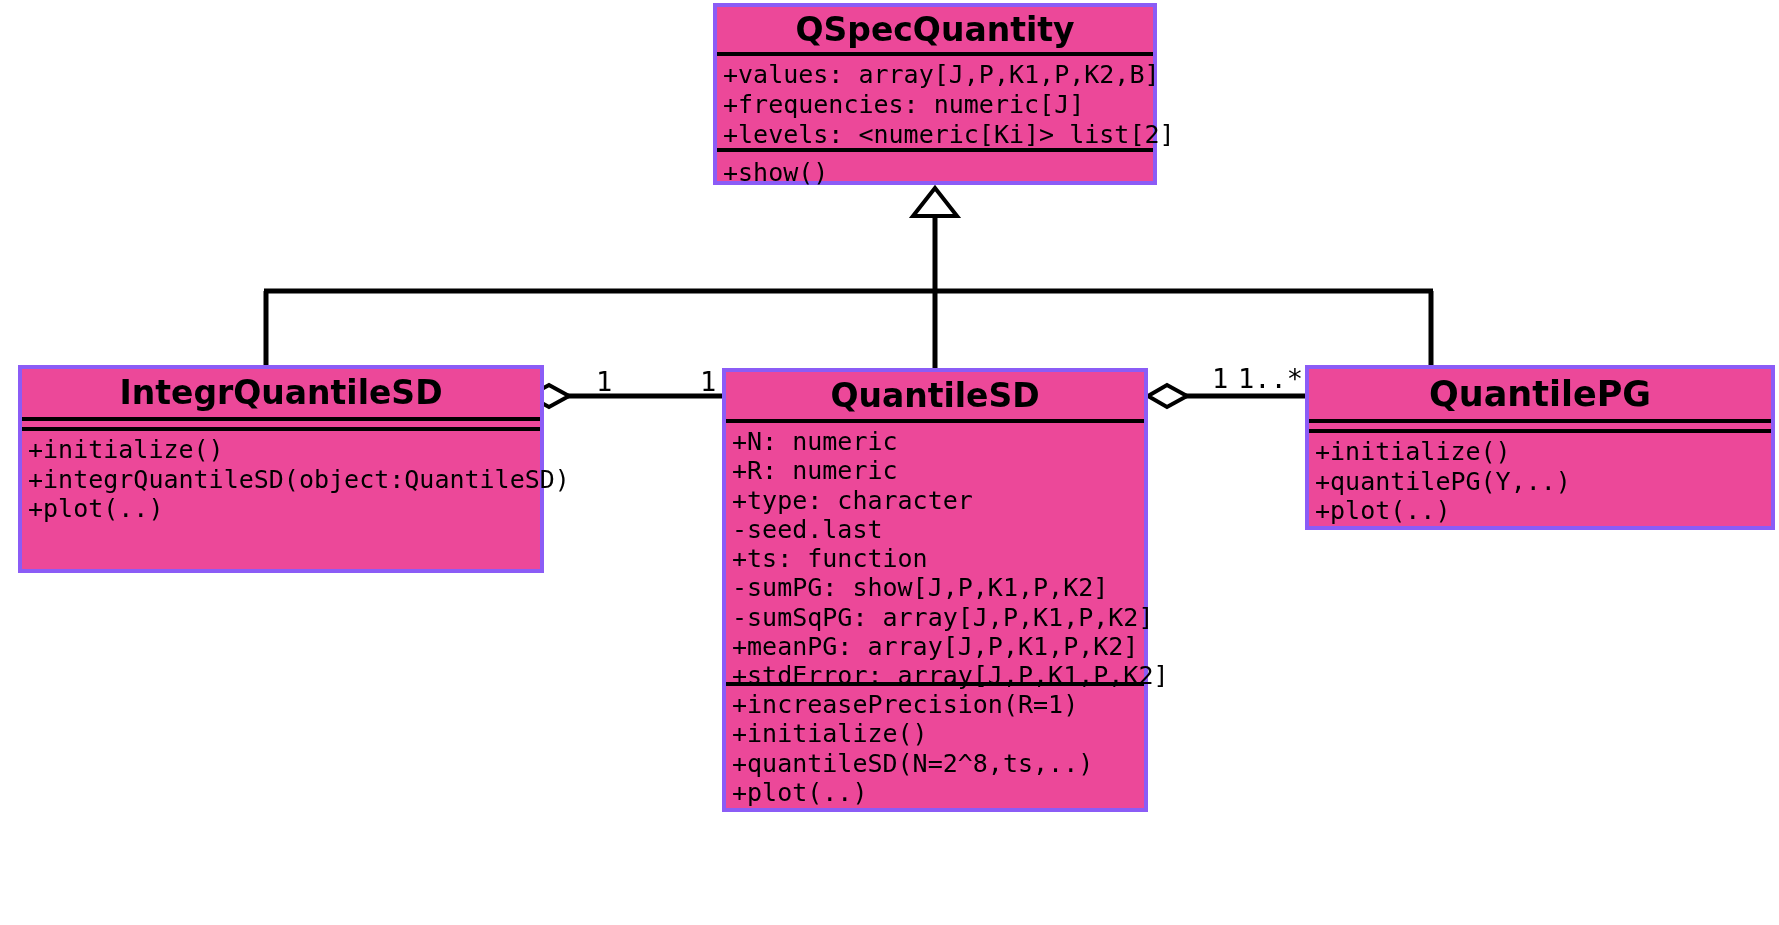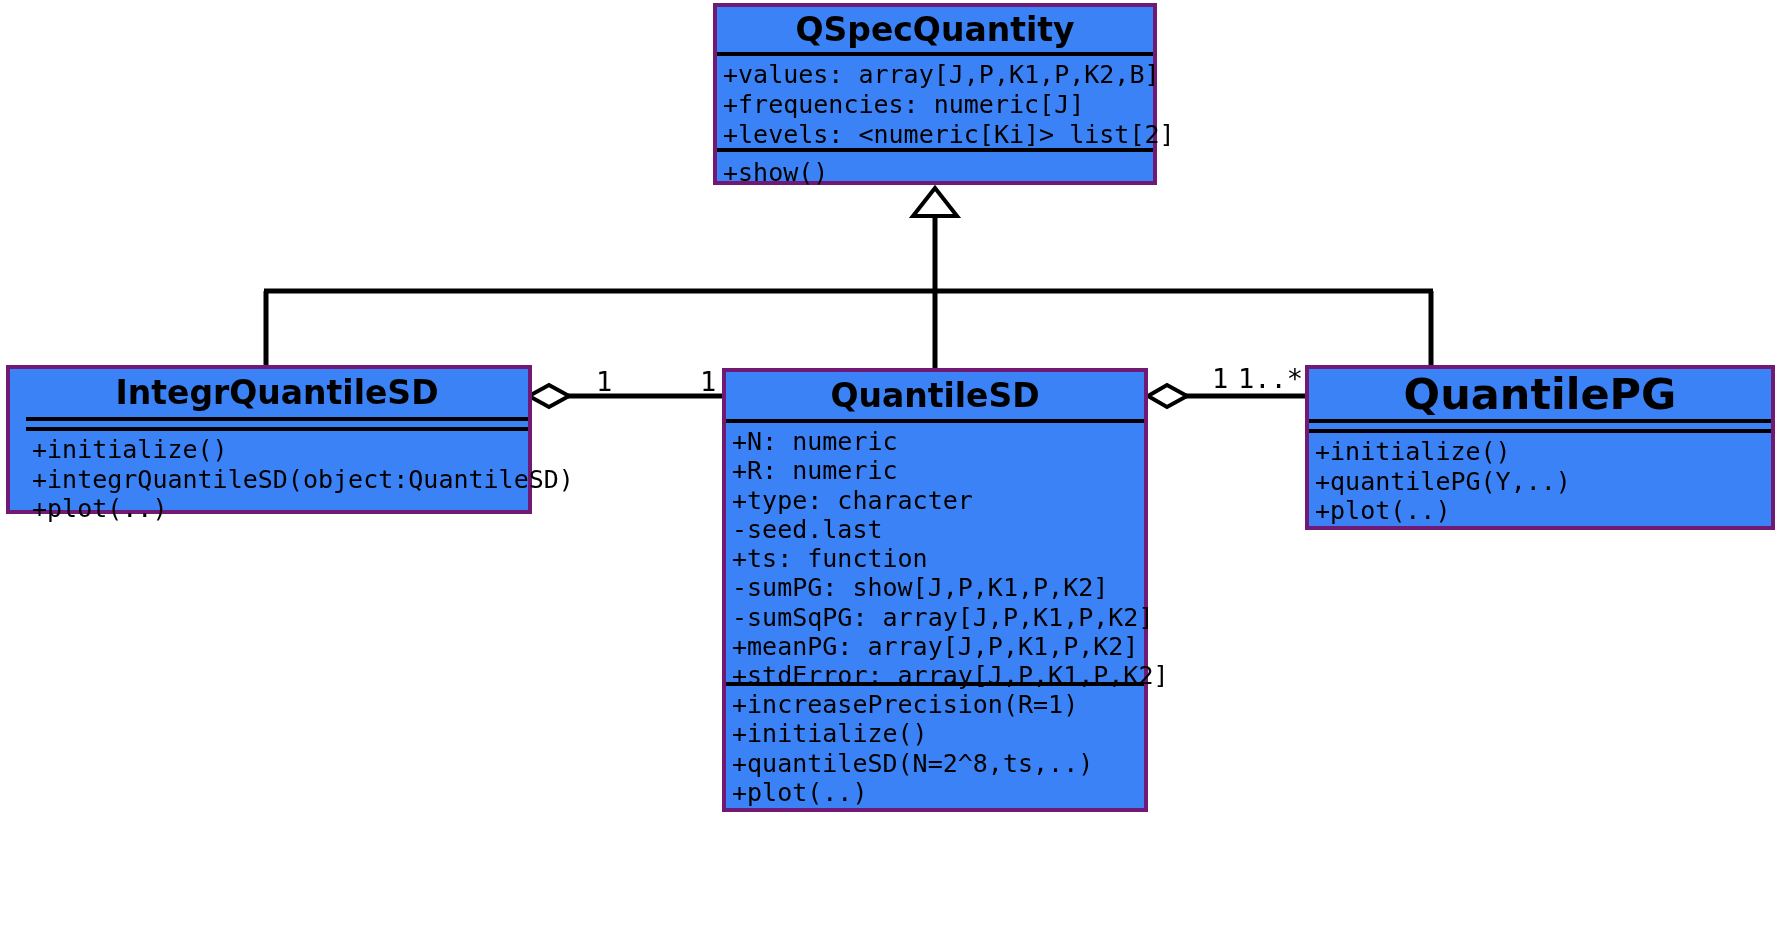--- a/index.html
+++ b/index.html
@@ -1,56 +1,56 @@
 <!DOCTYPE html>
 <html><head>
 <meta charset="utf-8">
 <style>
   html,body{margin:0;padding:0;background:#ffffff;}
   body{width:1779px;height:925px;position:relative;overflow:hidden;
        font-family:"DejaVu Sans Mono","Liberation Mono",monospace;}
   #canvas{position:absolute;left:0;top:0;width:1779px;height:925px;}
-  .uml-box{position:absolute;border:4px solid #701a75;background:#3b82f6;box-sizing:border-box;}
+  .uml-box{position:absolute;border:4px solid #8b5cf6;background:#ec4899;box-sizing:border-box;}
   .uml-title{font-family:"DejaVu Sans","Liberation Sans",sans-serif;
              font-weight:bold;text-align:center;color:#000;
              box-sizing:border-box;white-space:nowrap;overflow:hidden;}
   .compartment{box-sizing:border-box;border-top:4px solid #000;padding:0;}
   .compartment.empty{height:10px;}
   .member{font-family:"DejaVu Sans Mono","Liberation Mono",monospace;
           color:#000;white-space:pre;line-height:1.0;}
   svg.links{position:absolute;left:0;top:0;width:1779px;height:925px;pointer-events:none;}
   .mult{position:absolute;font-family:"DejaVu Sans Mono","Liberation Mono",monospace;
         color:#000;white-space:pre;}
 
   
   #box-qspecquantity{left:713px;top:3px;width:444px;height:182px;}
   #box-qspecquantity .uml-title{height:45px;line-height:45px;font-size:33px;}
   #box-qspecquantity .c-attrs{height:96px;padding:4px 0 0 6px;}
   #box-qspecquantity .c-attrs .member{font-size:25px;line-height:30px;}
   #box-qspecquantity .c-ops{height:37px;padding:6px 0 0 6px;}
   #box-qspecquantity .c-ops .member{font-size:25px;line-height:30px;}
 
   
-  #box-integrquantilesd{left:6px;top:365px;width:526px;height:149px;padding-left:16px;}
+  #box-integrquantilesd{left:18px;top:365px;width:526px;height:208px;}
   #box-integrquantilesd .uml-title{height:48px;line-height:48px;font-size:33px;}
   #box-integrquantilesd .c-attrs{height:10px;}
   #box-integrquantilesd .c-ops{height:127px;padding:4px 0 0 6px;}
   #box-integrquantilesd .c-ops .member{font-size:25px;line-height:29.5px;}
 
   
   #box-quantilesd{left:722px;top:368px;width:426px;height:444px;}
   #box-quantilesd .uml-title{height:47px;line-height:47px;font-size:33px;}
   #box-quantilesd .c-attrs{height:263px;padding:4px 0 0 6px;}
   #box-quantilesd .c-attrs .member{font-size:25px;line-height:29.3px;}
   #box-quantilesd .c-ops{height:130px;padding:4px 0 0 6px;}
   #box-quantilesd .c-ops .member{font-size:25px;line-height:29.3px;}
 
   
   #box-quantilepg{left:1305px;top:365px;width:470px;height:165px;}
-  #box-quantilepg .uml-title{height:50px;line-height:50px;font-size:43px;}
+  #box-quantilepg .uml-title{height:50px;line-height:50px;font-size:35px;}
   #box-quantilepg .c-attrs{height:10px;}
   #box-quantilepg .c-ops{height:97px;padding:4px 0 0 6px;}
   #box-quantilepg .c-ops .member{font-size:25px;line-height:29.5px;}
 
   
   #mult-integr-right{left:596px;top:366px;font-size:27px;}
   #mult-quantilesd-left{left:700px;top:366px;font-size:27px;}
   #mult-quantilesd-right{left:1212px;top:363px;font-size:27px;}
   #mult-quantilepg-left{left:1238px;top:363px;font-size:27px;}
 </style>

